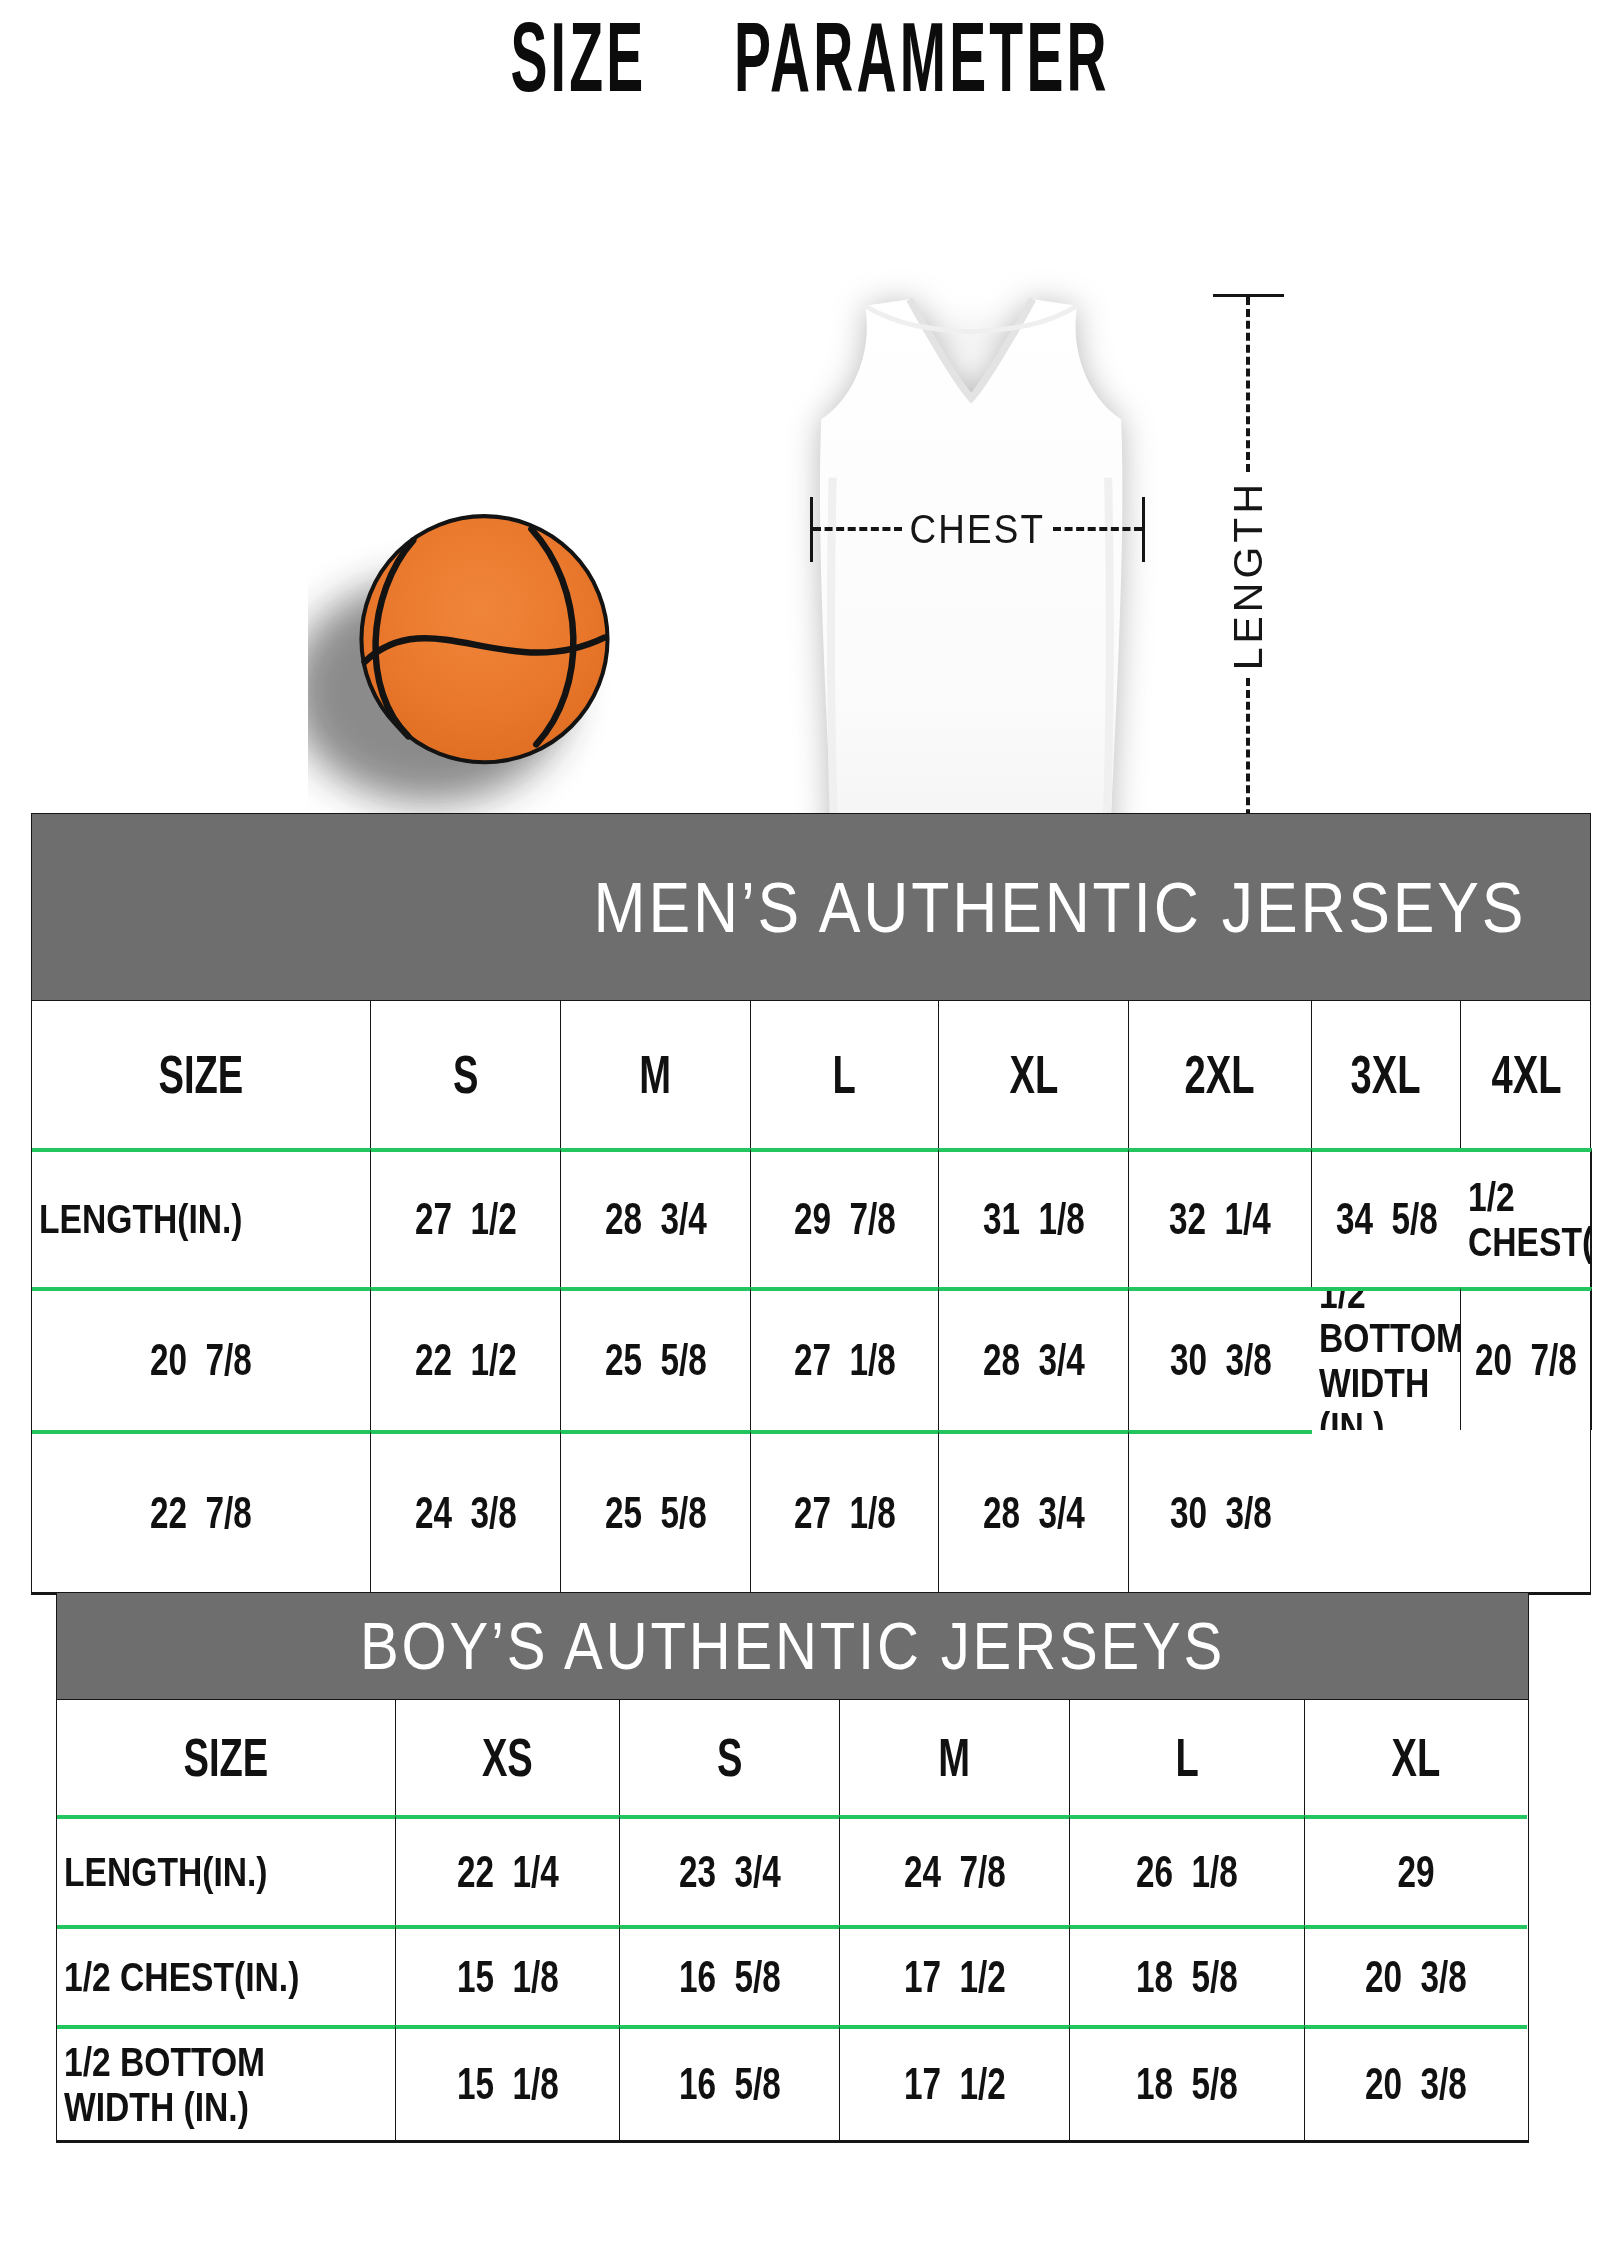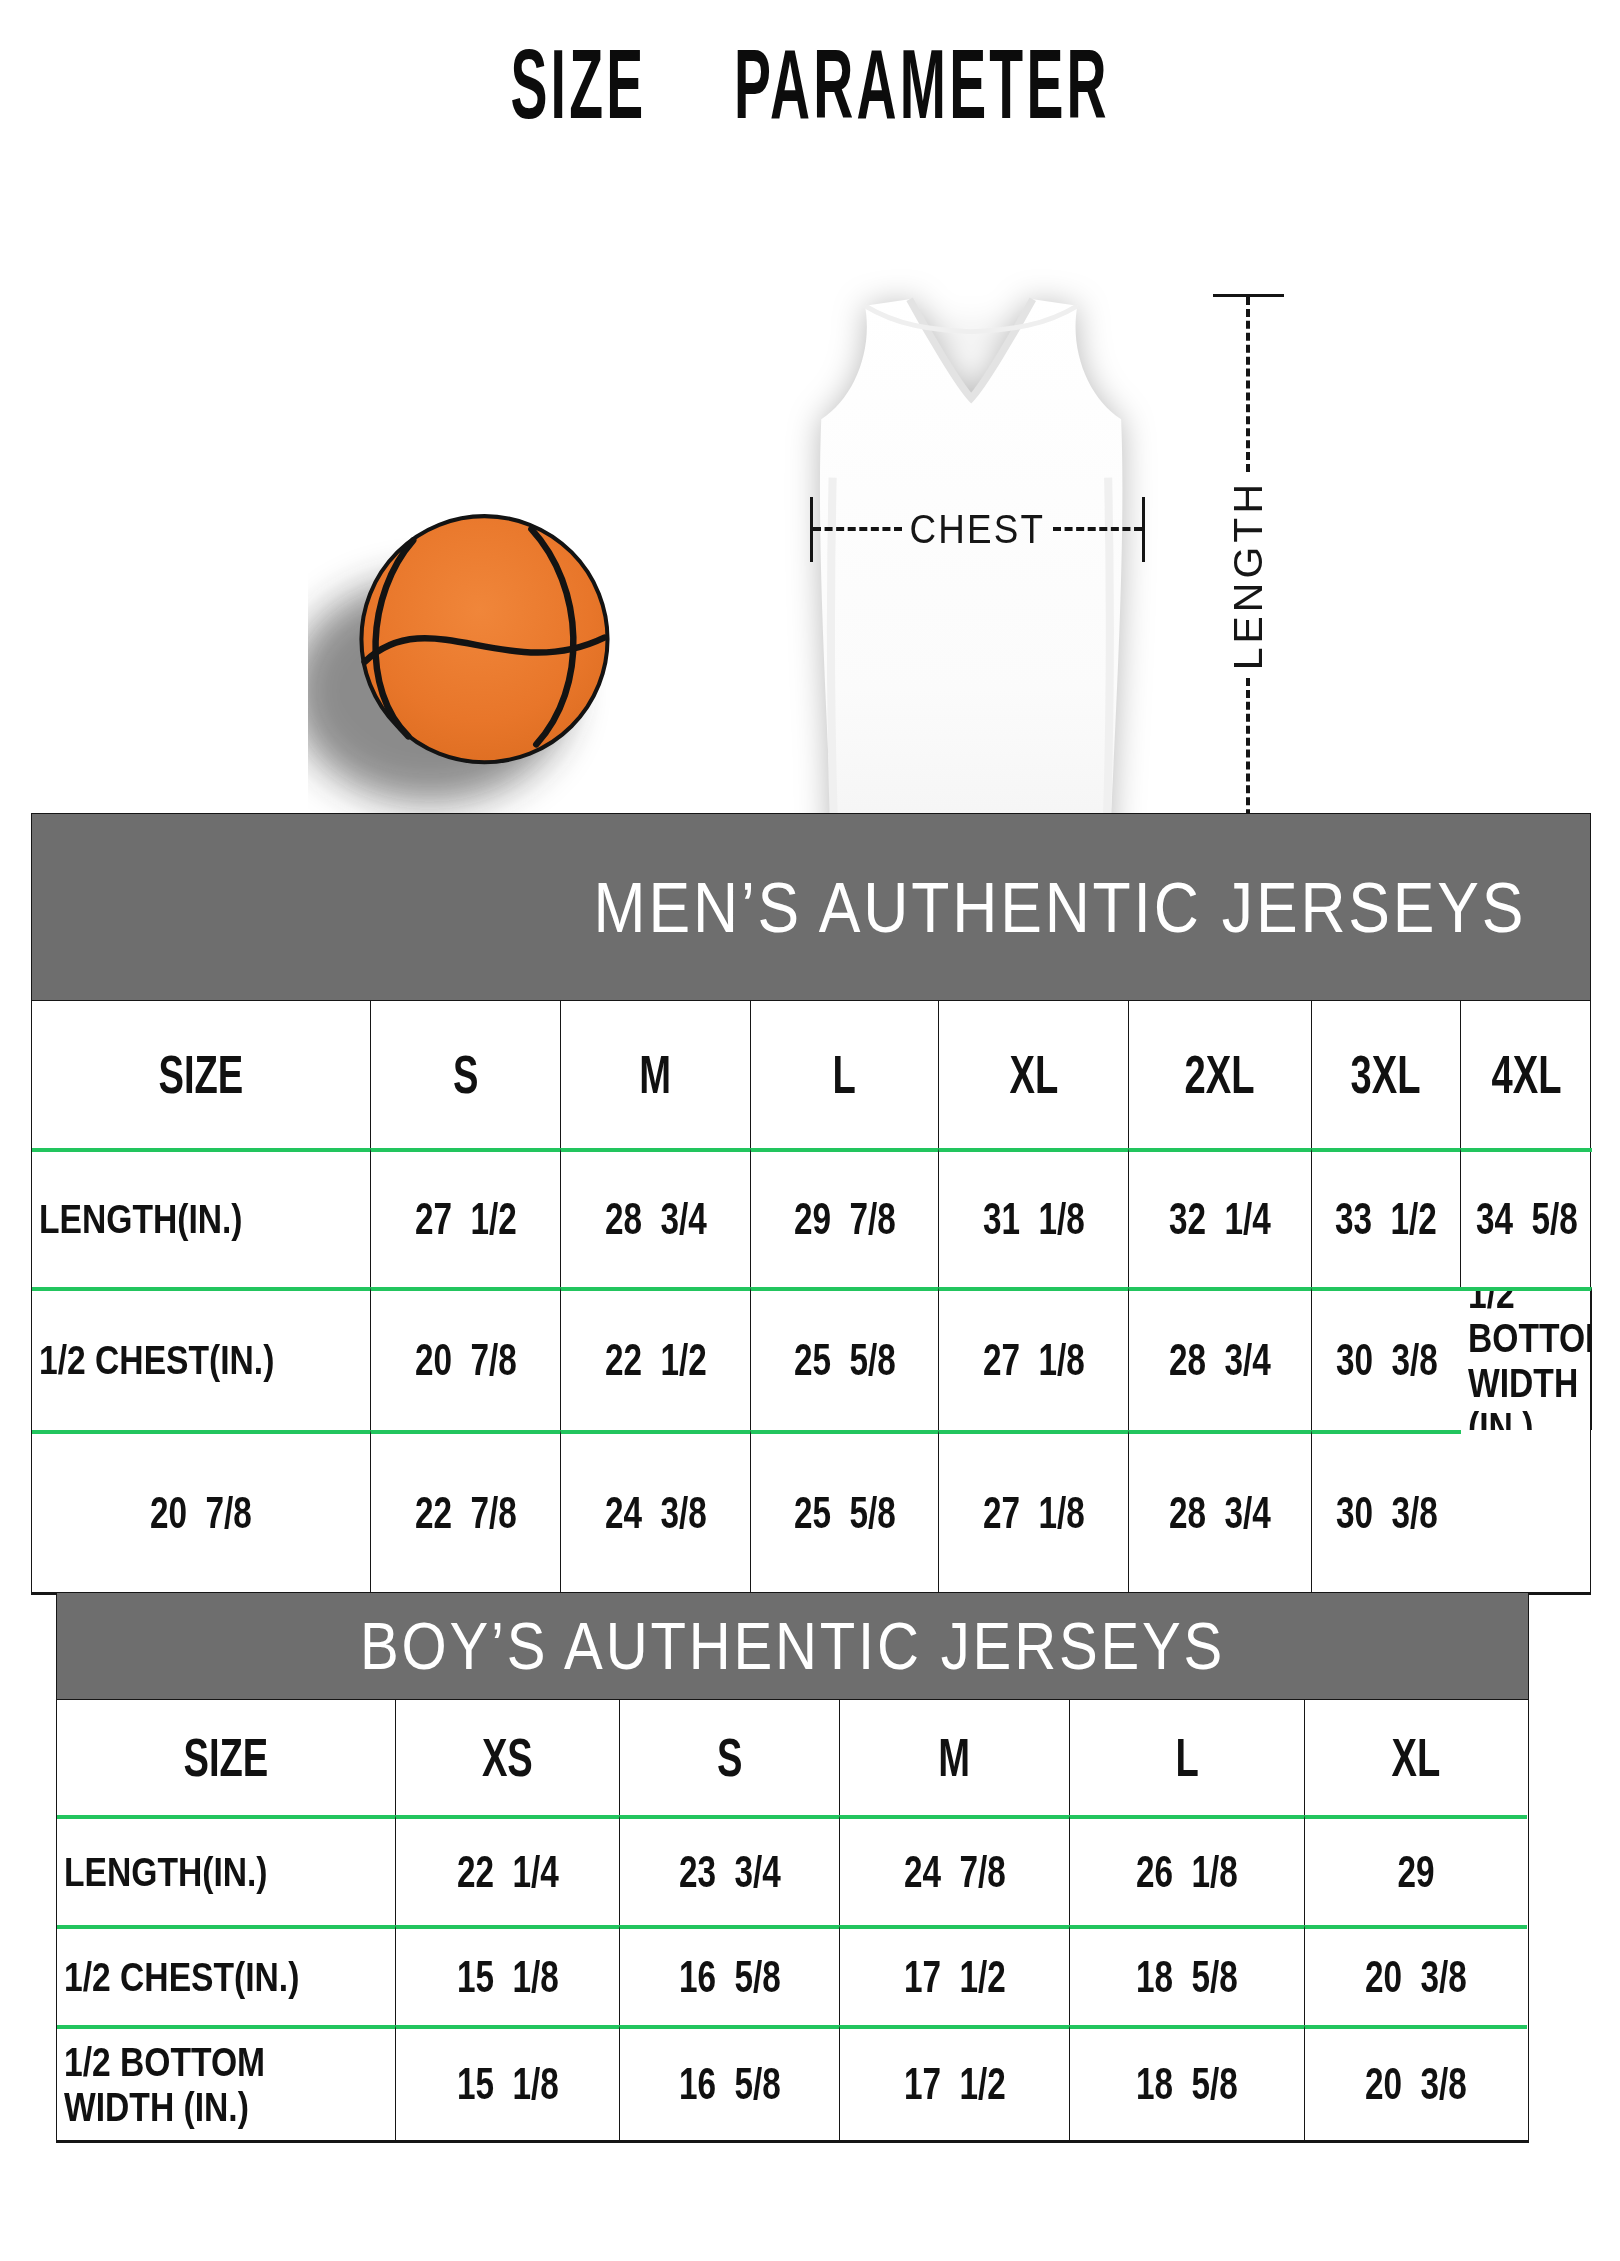--- a/index.html
+++ b/index.html
@@ -6,21 +6,21 @@
   .page{
     position:relative;
     width:1620px;height:2261px;
     background:#ffffff;
     font-family:"Liberation Sans", sans-serif;
     color:#111;
     overflow:hidden;
   }
   
   .main-title{
-    position:absolute;top:34px;left:0;width:100%;
+    position:absolute;top:7px;left:0;width:100%;
     text-align:center;line-height:1;
   }
   .main-title .t{
     display:inline-block;
     font-size:99px;font-weight:bold;
     letter-spacing:5.7px;word-spacing:45px;
     transform:scaleX(0.56);transform-origin:center;
     color:#0c0c0c;
     white-space:pre;
   }
@@ -238,23 +238,20 @@
         </div>
       <div class="cell num sep">
           <span class="t">29  7/8</span>
         </div>
       <div class="cell num sep">
           <span class="t">31  1/8</span>
         </div>
       <div class="cell num sep">
           <span class="t">32  1/4</span>
         </div>
-      <div class="cell num sep">
-          <span class="t">33  1/2</span>
-        </div>
       <div class="cell num sep lastcol">
           <span class="t">34  5/8</span>
         </div>
 
       <div class="cell rowlbl sep">
           <span class="t">1/2 CHEST(IN.)</span>
         </div>
       <div class="cell num sep">
           <span class="t">20  7/8</span>
         </div>

